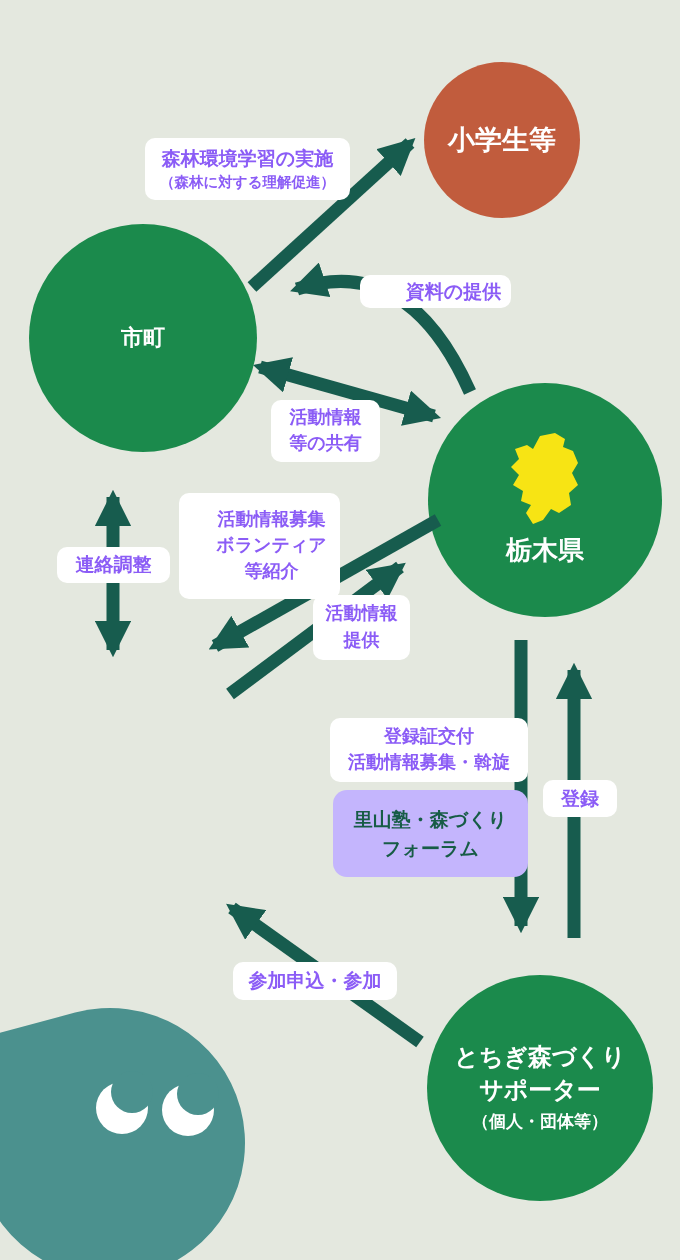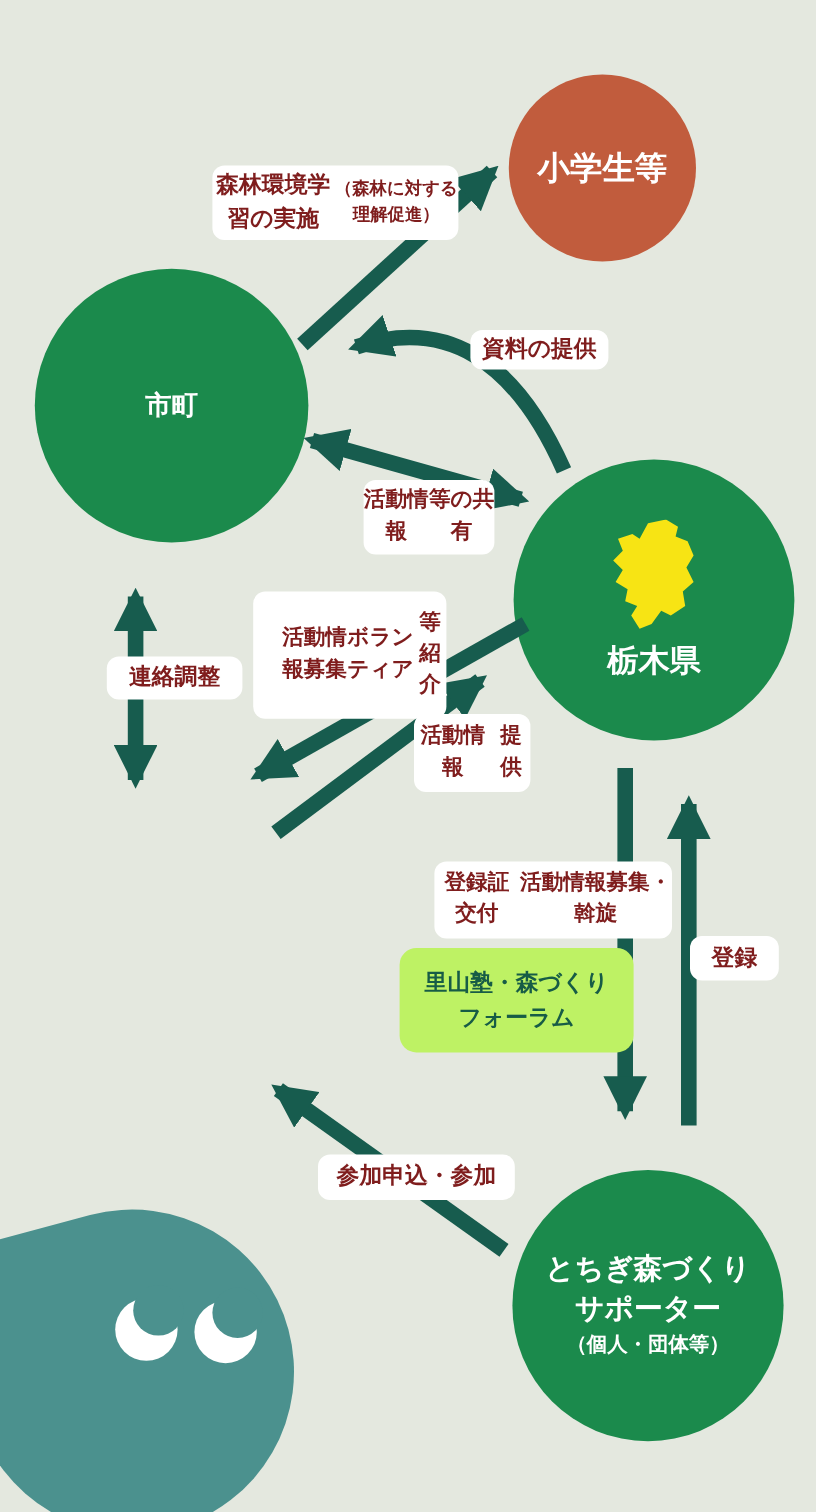--- a/index.html
+++ b/index.html
@@ -22,36 +22,35 @@
   }
   .c-green{background:#1b8a4c;}
   .c-orange{background:#c15c3d;}
   svg.arrows{
     position:absolute;left:0;top:0;z-index:2;
   }
   .wlabel{
     position:absolute;
     background:#ffffff;
     border-radius:10px;
-    display:flex;flex-direction:row;
+    display:flex;flex-direction:column;
     align-items:center;justify-content:center;
     text-align:center;
-    color:#7f1d1d;
+    color:#8b5cf6;
     z-index:3;
     line-height:1.45;
-    margin-left:32px;
   }
   .f19{font-size:19px;}
   .f18{font-size:18px;font-family:Liberation Mono, monospace;}
   .f14{font-size:14.5px;}
   .node-l1{font-size:24px;line-height:1.4;}
   .node-l3{font-size:17px;line-height:1.6;}
   .forum-box{
     position:absolute;
-    background:#bef264;
+    background:#c4b5fd;
     border-radius:14px;
     display:flex;flex-direction:column;
     align-items:center;justify-content:center;
     text-align:center;
     color:#175c46;
     font-size:19px;line-height:1.5;
     z-index:3;
   }
   .mascot{
     position:absolute;
@@ -129,21 +128,21 @@
       <line x1="574" y1="938" x2="574" y2="670" marker-end="url(#ah)"></line>
       <line x1="420" y1="1042" x2="232" y2="908" marker-end="url(#ah)"></line>
     </g>
   </svg>
 
   <div class="wlabel" style="left:145px;top:138px;width:205px;height:62px;">
     <span class="f19">森林環境学習の実施</span>
     <span class="f14">（森林に対する理解促進）</span>
   </div>
 
-  <div class="wlabel f19" style="left:360px;top:275px;width:115px;height:33px;">
+  <div class="wlabel f19" style="left:360px;top:275px;width:115px;height:33px;padding-left:36px;">
     <span>資料の提供</span>
   </div>
 
   <div class="wlabel f18" style="left:271px;top:400px;width:109px;height:62px;">
     <span>活動情報</span>
     <span>等の共有</span>
   </div>
 
   <div class="wlabel f19" style="left:57px;top:547px;width:113px;height:36px;">
     <span>連絡調整</span>

